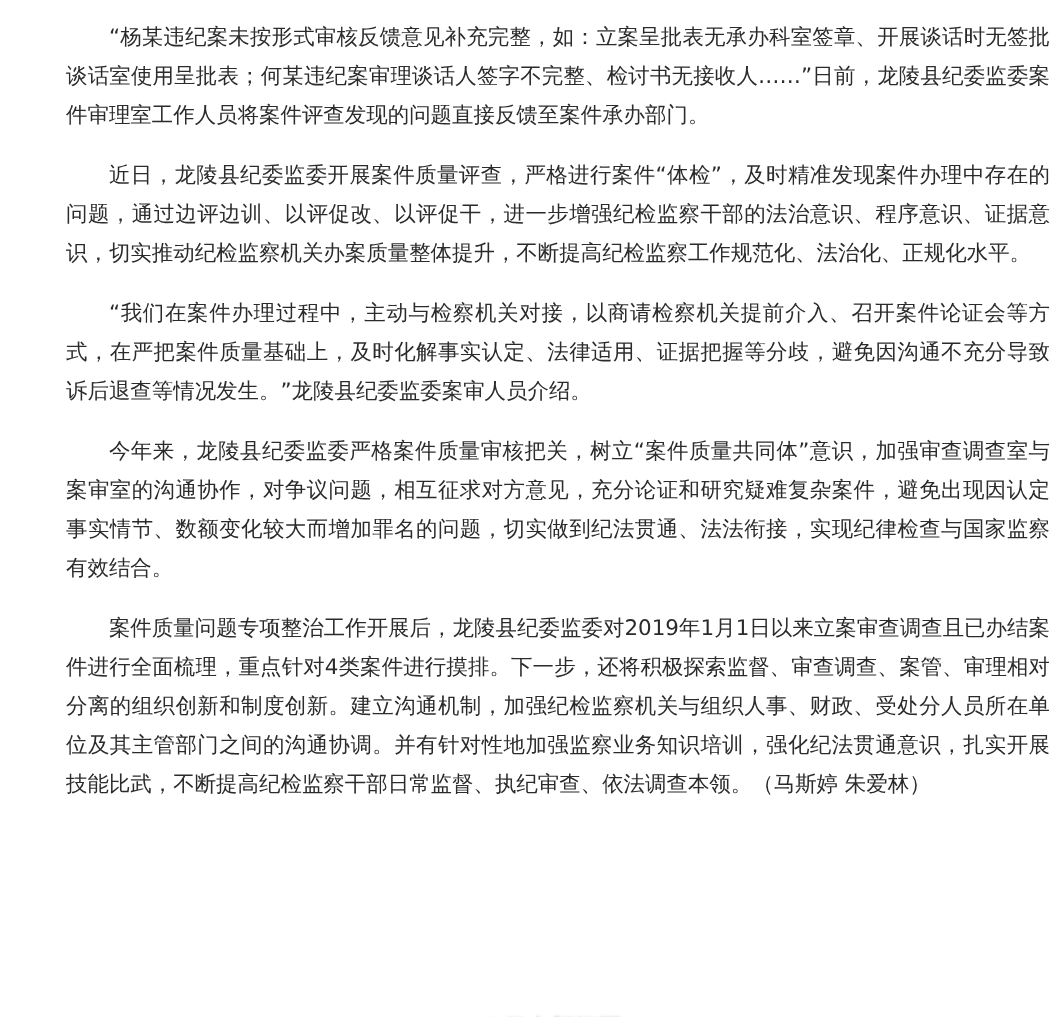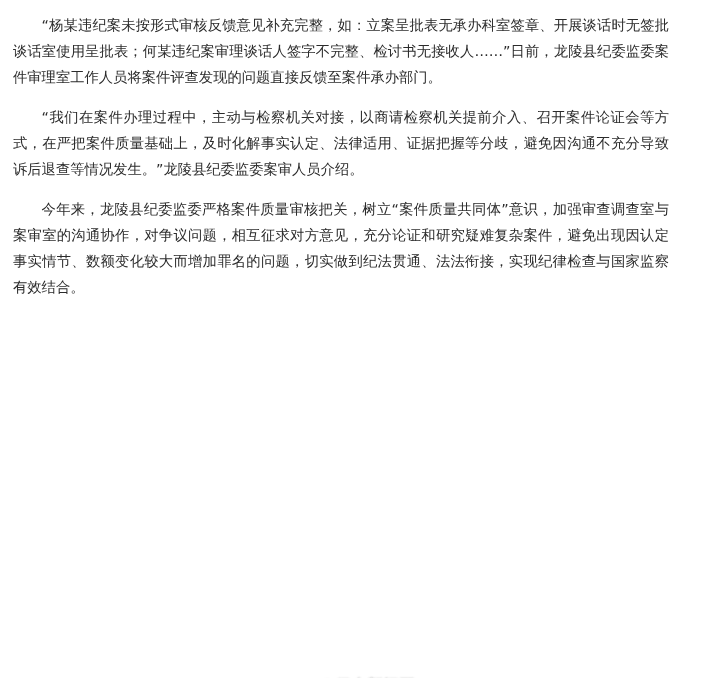--- a/index.html
+++ b/index.html
@@ -1,39 +1,41 @@
 <!DOCTYPE html>
 <html><head>
 <meta charset="utf-8">
 <style>
   html, body { margin: 0; padding: 0; background: #ffffff; }
   body { width: 707px; height: 678px; overflow: hidden; position: relative; }
   .article {
-    position: absolute; left: 13px; top: 12px; width: 656px;
+    position: absolute; left: 44px; top: 12px; width: 656px;
     font-family: "DejaVu Sans", "Liberation Sans", sans-serif;
     font-size: 14.3px; line-height: 26px; color: #2b2b2b;
   }
   .article p { margin: 0 0 14px 0; text-indent: 2em; text-align: justify; letter-spacing: 0px; }
   .watermark {
     position: absolute; left: 287px; top: 676px;
     display: flex; align-items: flex-start; gap: 6px;
     font-family: "DejaVu Sans", "Liberation Sans", sans-serif;
     font-size: 16px; color: #ffffff;
     text-shadow: 0 0 2px #9a9a9a, 0 0 3px #b0b0b0;
     opacity: 0.9;
   }
   .weibo-icon { width: 26px; height: 20px; }
 </style>
 </head>
 <body>
 
 <div class="article">
   <p>“杨某违纪案未按形式审核反馈意见补充完整，如：立案呈批表无承办科室签章、开展谈话时无签批谈话室使用呈批表；何某违纪案审理谈话人签字不完整、检讨书无接收人……”日前，龙陵县纪委监委案件审理室工作人员将案件评查发现的问题直接反馈至案件承办部门。</p>
+  <p>近日，龙陵县纪委监委开展案件质量评查，严格进行案件“体检”，及时精准发现案件办理中存在的问题，通过边评边训、以评促改、以评促干，进一步增强纪检监察干部的法治意识、程序意识、证据意识，切实推动纪检监察机关办案质量整体提升，不断提高纪检监察工作规范化、法治化、正规化水平。</p>
   <p>“我们在案件办理过程中，主动与检察机关对接，以商请检察机关提前介入、召开案件论证会等方式，在严把案件质量基础上，及时化解事实认定、法律适用、证据把握等分歧，避免因沟通不充分导致诉后退查等情况发生。”龙陵县纪委监委案审人员介绍。</p>
   <p>今年来，龙陵县纪委监委严格案件质量审核把关，树立“案件质量共同体”意识，加强审查调查室与案审室的沟通协作，对争议问题，相互征求对方意见，充分论证和研究疑难复杂案件，避免出现因认定事实情节、数额变化较大而增加罪名的问题，切实做到纪法贯通、法法衔接，实现纪律检查与国家监察有效结合。</p>
+  <p>案件质量问题专项整治工作开展后，龙陵县纪委监委对2019年1月1日以来立案审查调查且已办结案件进行全面梳理，重点针对4类案件进行摸排。下一步，还将积极探索监督、审查调查、案管、审理相对分离的组织创新和制度创新。建立沟通机制，加强纪检监察机关与组织人事、财政、受处分人员所在单位及其主管部门之间的沟通协调。并有针对性地加强监察业务知识培训，强化纪法贯通意识，扎实开展技能比武，不断提高纪检监察干部日常监督、执纪审查、依法调查本领。（马斯婷 朱爱林）</p>
 </div>
 
 <div class="watermark">
   <svg class="weibo-icon" viewBox="0 0 26 20">
     <ellipse cx="11" cy="13" rx="9" ry="6" fill="#fff" stroke="#a8a8a8" stroke-width="1"></ellipse>
     <ellipse cx="10" cy="13.5" rx="4" ry="3" fill="none" stroke="#a8a8a8" stroke-width="1"></ellipse>
     <circle cx="10" cy="14" r="1.2" fill="#a8a8a8"></circle>
     <path d="M17 3 A6 6 0 0 1 23 9" fill="none" stroke="#a8a8a8" stroke-width="1.2"></path>
     <path d="M17 6 A3 3 0 0 1 20 9" fill="none" stroke="#a8a8a8" stroke-width="1.2"></path>
   </svg>

